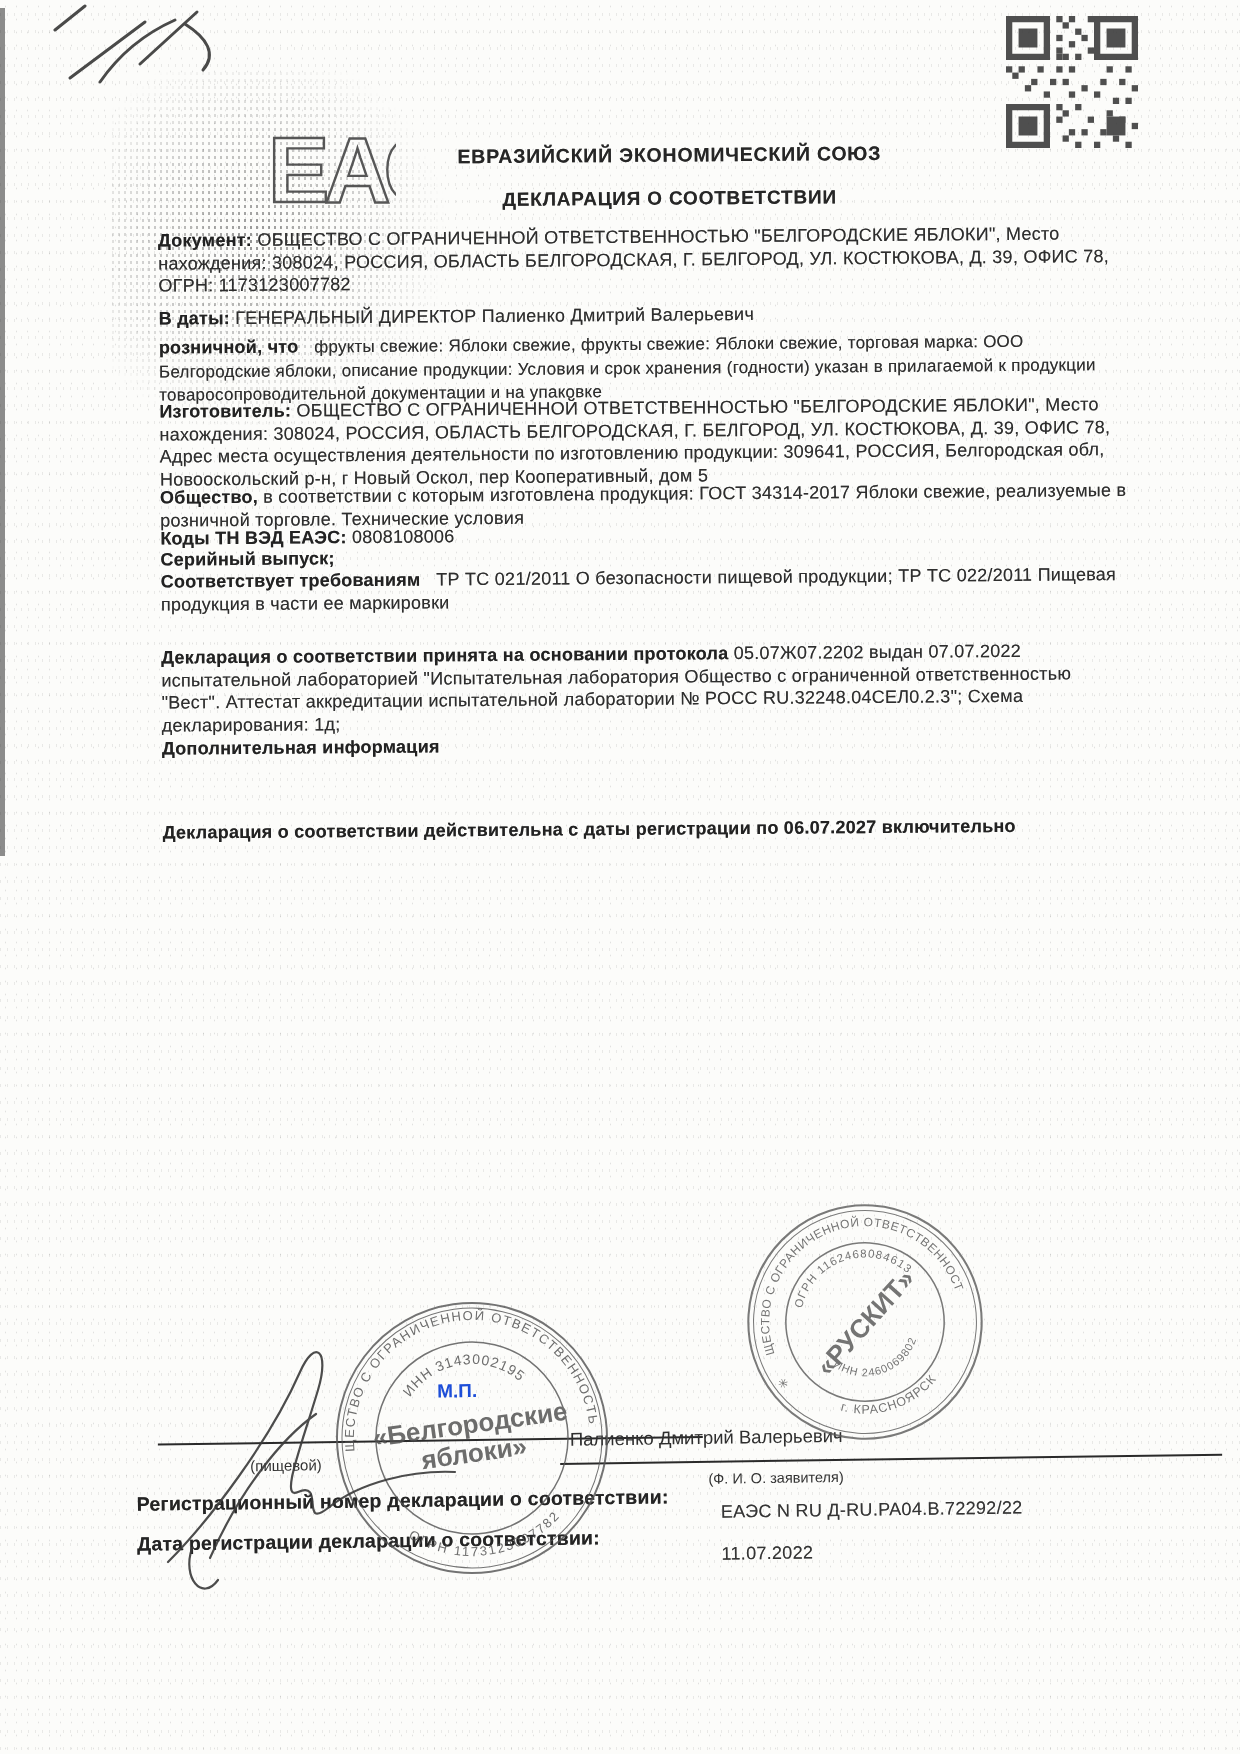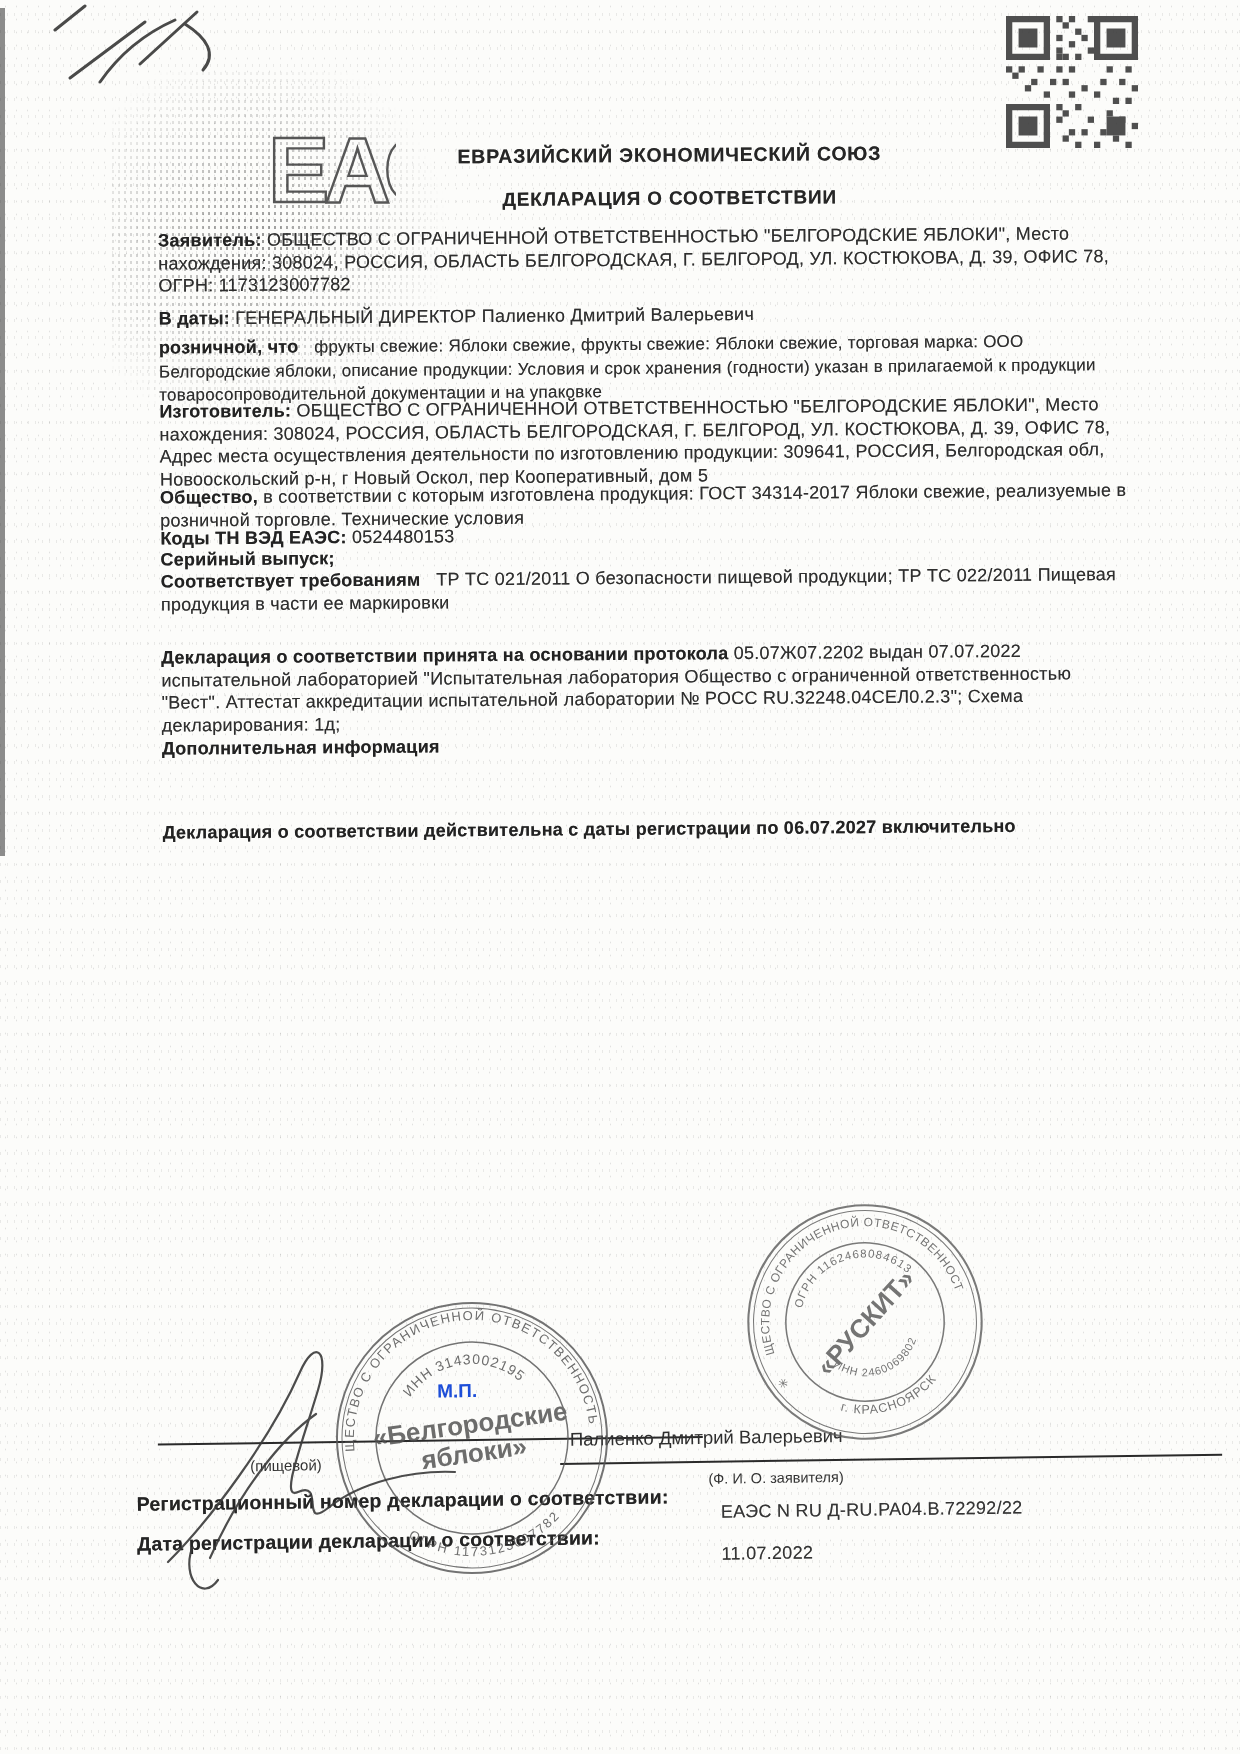--- a/index.html
+++ b/index.html
@@ -113,42 +113,42 @@
         <rect x="114" y="120" width="6" height="6"></rect>
         <rect x="96" y="96" width="18" height="18"></rect>
     </g>
   </svg>
 
   <div class="doc">
     <div class="title" style="top:144px;">ЕВРАЗИЙСКИЙ ЭКОНОМИЧЕСКИЙ СОЮЗ</div>
     <div class="title" style="top:188px;font-size:19px;">ДЕКЛАРАЦИЯ О СООТВЕТСТВИИ</div>
 
     <p class="para" style="top:226px;margin:0;">
-      <span class="b">Заявитель:</span>
+      <span class="b">Документ:</span>
       <span>ОБЩЕСТВО С ОГРАНИЧЕННОЙ ОТВЕТСТВЕННОСТЬЮ "БЕЛГОРОДСКИЕ ЯБЛОКИ", Место нахождения: 308024, РОССИЯ, ОБЛАСТЬ БЕЛГОРОДСКАЯ, Г. БЕЛГОРОД, УЛ. КОСТЮКОВА, Д. 39, ОФИС 78, ОГРН: 1173123007782</span>
     </p>
     <p class="para" style="top:304px;margin:0;">
       <span class="b">В даты:</span>
       <span>ГЕНЕРАЛЬНЫЙ ДИРЕКТОР Палиенко Дмитрий Валерьевич</span>
     </p>
     <p class="para" style="top:333px;margin:0;">
       <span class="b">розничной, что</span>&nbsp;&nbsp;
       <span class="small">фрукты свежие: Яблоки свежие, фрукты свежие: Яблоки свежие, торговая марка: ООО Белгородские яблоки, описание продукции: Условия и срок хранения (годности) указан в прилагаемой к продукции товаросопроводительной документации и на упаковке</span>
     </p>
     <p class="para" style="top:397px;margin:0;">
       <span class="b">Изготовитель:</span>
       <span>ОБЩЕСТВО С ОГРАНИЧЕННОЙ ОТВЕТСТВЕННОСТЬЮ "БЕЛГОРОДСКИЕ ЯБЛОКИ", Место нахождения: 308024, РОССИЯ, ОБЛАСТЬ БЕЛГОРОДСКАЯ, Г. БЕЛГОРОД, УЛ. КОСТЮКОВА, Д. 39, ОФИС 78, Адрес места осуществления деятельности по изготовлению продукции: 309641, РОССИЯ, Белгородская обл, Новооскольский р-н, г Новый Оскол, пер Кооперативный, дом 5</span>
     </p>
     <p class="para" style="top:483px;margin:0;">
       <span class="b">Общество,</span>
       <span>в соответствии с которым изготовлена продукция: ГОСТ 34314-2017 Яблоки свежие, реализуемые в розничной торговле. Технические условия</span>
     </p>
     <p class="para" style="top:524px;margin:0;">
       <span class="b">Коды ТН ВЭД ЕАЭС:</span>
-      <span>0524480153</span>
+      <span>0808108006</span>
     </p>
     <p class="para" style="top:545px;margin:0;">
       <span class="b">Серийный выпуск;</span>
     </p>
     <p class="para" style="top:567px;margin:0;">
       <span class="b">Соответствует требованиям</span>&nbsp;&nbsp;
       <span>ТР ТС 021/2011 О безопасности пищевой продукции; ТР ТС 022/2011 Пищевая продукция в части ее маркировки</span>
     </p>
     <p class="para" style="top:643px;margin:0;">
       <span class="b">Декларация о соответствии принята на основании протокола</span>

